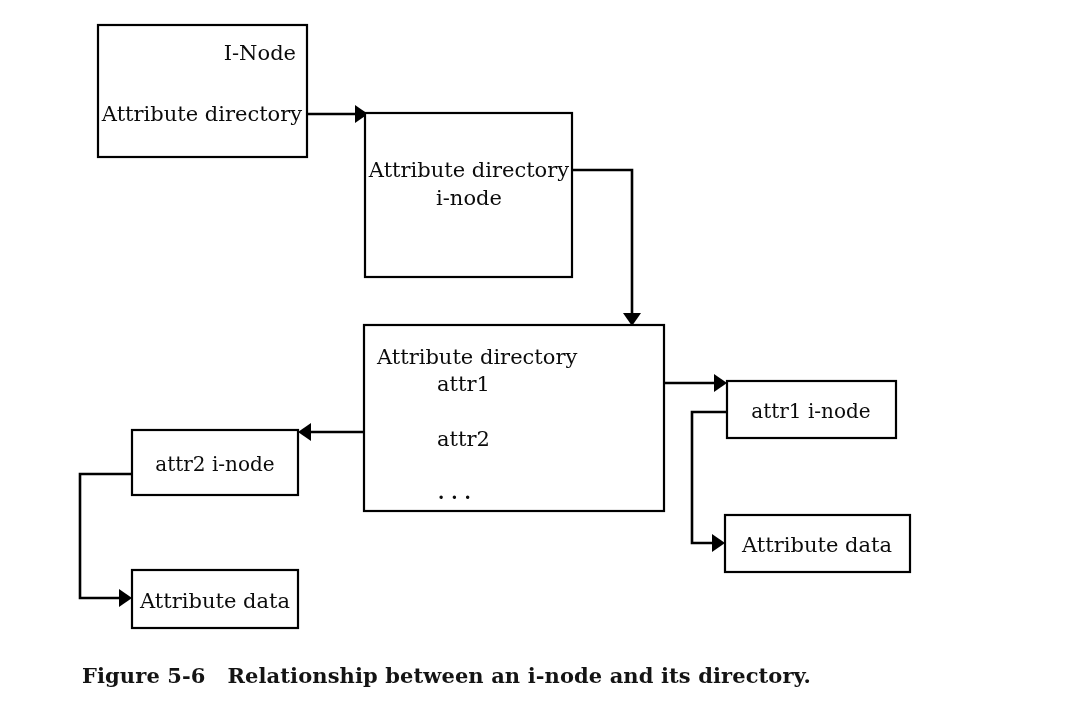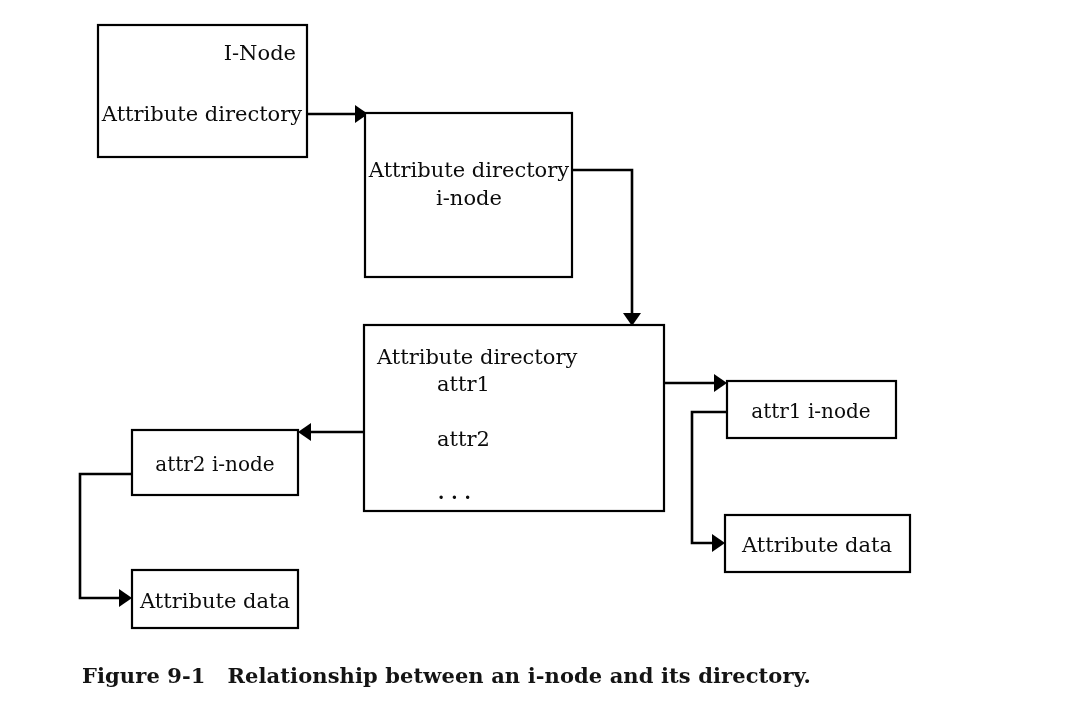--- a/index.html
+++ b/index.html
@@ -146,15 +146,15 @@
       <text class="box-label small" x="215" y="471" text-anchor="middle">attr2  i-node</text>
     </g>
 
     <g>
       <rect class="box-rect" x="132" y="570" width="166" height="58"></rect>
       <text class="box-label" x="215" y="608" text-anchor="middle">Attribute data</text>
     </g>
 
   </svg>
 
-  <div class="caption"><span class="cap-num">Figure 9-1</span><span>Relationship between an i-node and its directory.</span></div>
+  <div class="caption"><span class="cap-num">Figure 5-6</span><span>Relationship between an i-node and its directory.</span></div>
 
 </div>
 
 </body></html>

